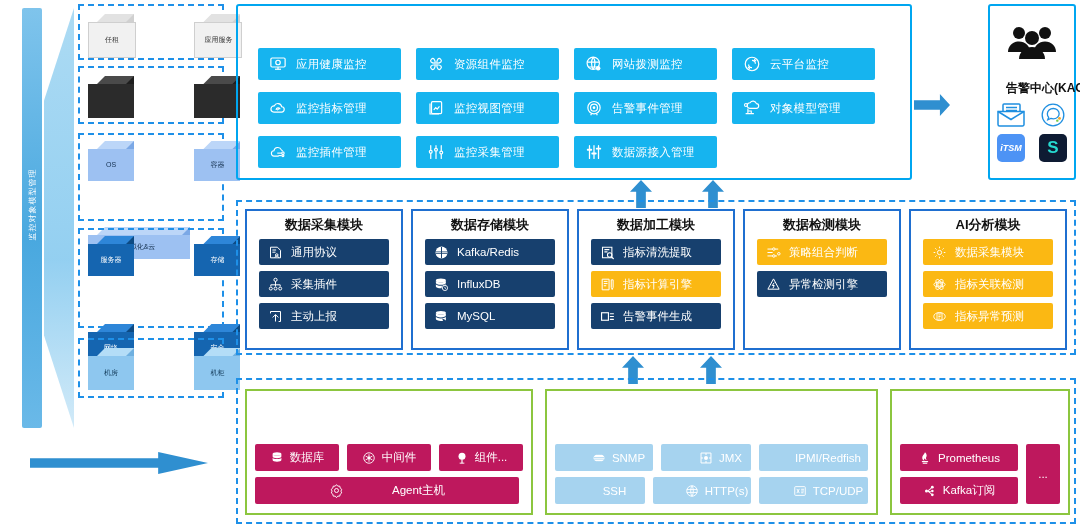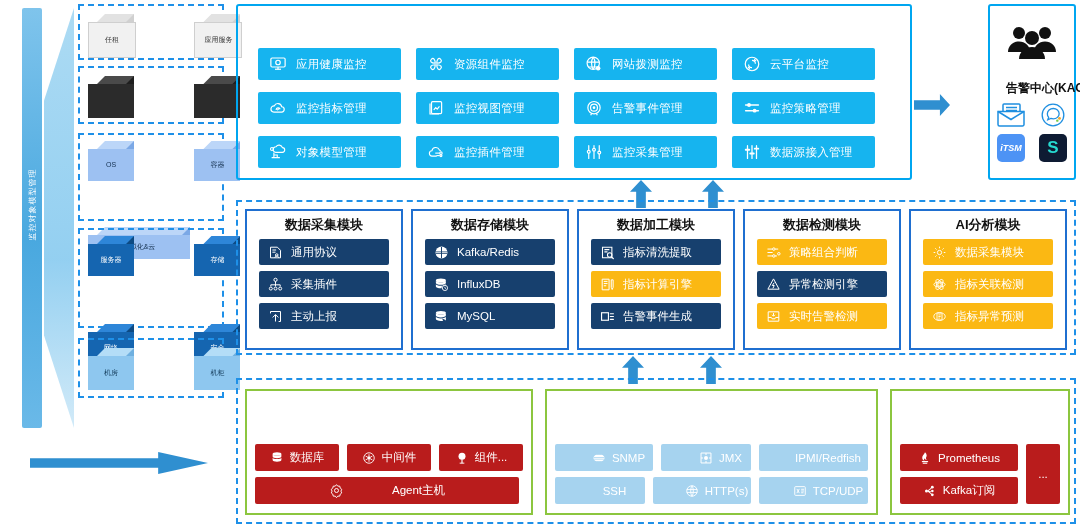--- a/index.html
+++ b/index.html
@@ -101,21 +101,21 @@
   #bot-panel{left:236px;top:378px;width:840px;height:146px;}
   .bot-row{position:absolute;left:7px;top:9px;display:flex;gap:12px;}
   .gbox{border:2px solid #8cc63f;box-sizing:border-box;height:126px;
         position:relative;background:#fff;}
   .gbox .inner{position:absolute;left:8px;right:8px;bottom:9px;
         display:flex;flex-direction:column;gap:6px;}
   .chip-row{display:flex;gap:8px;}
   .chip{height:27px;border-radius:2px;display:flex;align-items:center;
         justify-content:center;gap:6px;font-size:11.5px;color:#fff;padding:0 8px;
         box-sizing:border-box;}
-  .green{background:#b91c1c;}
+  .green{background:#be185d;}
   .bluelt{background:#a6d3ef;padding-left:37px;}
   .tall{height:60px;}
 </style>
 </head>
 <body>
 
 <div id="stage">
 
   <div class="abs" id="left-col">
     <div class="lwedge"></div>
@@ -299,31 +299,20 @@
           <svg width="18" height="18" viewBox="0 0 24 24" fill="none" stroke="#fff" stroke-width="1.6">
             <circle cx="12" cy="11.5" r="8.2"></circle>
               <circle cx="12" cy="11.5" r="4.6"></circle>
               <circle cx="12" cy="11.5" r="1.8" fill="#fff" stroke="none"></circle>
             <path d="M8.6 19.6l-1 2.2M15.4 19.6l1 2.2"></path>
             </svg>
         </span>
           <span class="lbl">告警事件管理</span>
       </div>
 
-      <div class="tp-cell">
-        <span class="icn">
-          <svg width="18" height="18" viewBox="0 0 24 24" fill="none" stroke="#fff" stroke-width="2">
-            <path d="M3.5 8h17" stroke-linecap="round"></path>
-              <path d="M3.5 15.5h17" stroke-linecap="round"></path>
-            <circle cx="8" cy="8" r="2.6" fill="#fff" stroke="none"></circle>
-              <circle cx="15.5" cy="15.5" r="2.6" fill="#fff" stroke="none"></circle>
-            </svg>
-        </span>
-          <span class="lbl">监控策略管理</span>
-      </div>
 
       <div class="tp-cell">
         <span class="icn">
           <svg width="18" height="18" viewBox="0 0 24 24" fill="none" stroke="#fff" stroke-width="1.5">
             <path d="M9 12.5h8.6a3.2 3.2 0 0 0 .3-6.4A4.7 4.7 0 0 0 9.4 5a3.3 3.3 0 0 0-.4 7.5Z"></path>
             <path d="M6.5 12.5v7M3.5 19.5h11"></path>
               <path d="M6.5 16h4.5v3.5"></path>
               <circle cx="4" cy="8" r="2"></circle>
             </svg>
         </span>
@@ -542,30 +531,20 @@
           </div>
           <div class="mod-item navy">
             <span class="icn">
               <svg width="15" height="15" viewBox="0 0 24 24" fill="none" stroke="#fff" stroke-width="1.6">
                 <path d="M12 3 21 19.5H3Z" stroke-linejoin="round"></path>
                   <path d="M13.2 9 10 13.6h3.2L11 18.2"></path>
                 </svg>
             </span>
               <span>异常检测引擎</span>
           </div>
-          <div class="mod-item amber">
-            <span class="icn">
-              <svg width="15" height="15" viewBox="0 0 24 24" fill="none" stroke="#fff" stroke-width="1.6">
-                <path d="M3.5 4.5h17v15h-17z" rx="1"></path>
-                  <path d="M3.5 13.5h5l1.2 2.2h4.6l1.2-2.2h5"></path>
-                <path d="M12 6.5v4.5M9.6 9.2 12 11.6l2.4-2.4"></path>
-                </svg>
-            </span>
-              <span>实时告警检测</span>
-          </div>
         </div>
       </div>
 
       <div class="mod">
         <div class="mod-h">AI分析模块</div>
         <div class="mod-items">
           <div class="mod-item amber">
             <span class="icn">
               <svg width="15" height="15" viewBox="0 0 24 24" fill="none" stroke="#fff" stroke-width="1.5">
                 <circle cx="12" cy="12" r="3.4"></circle>

